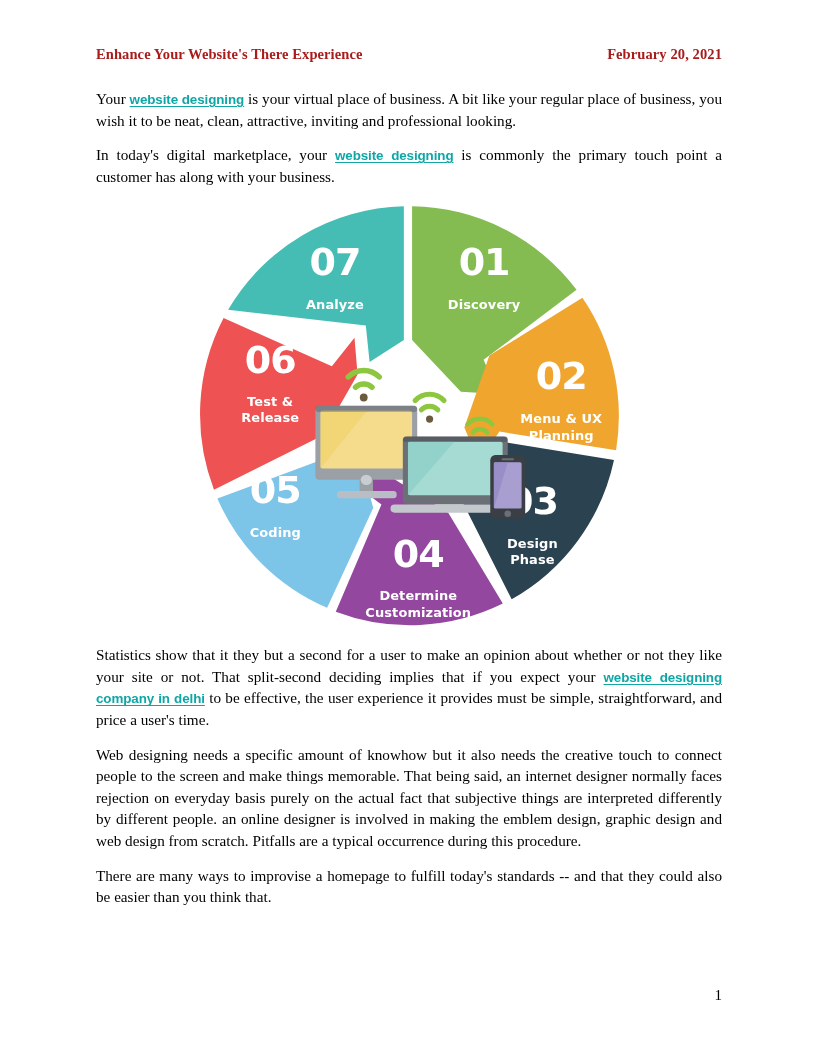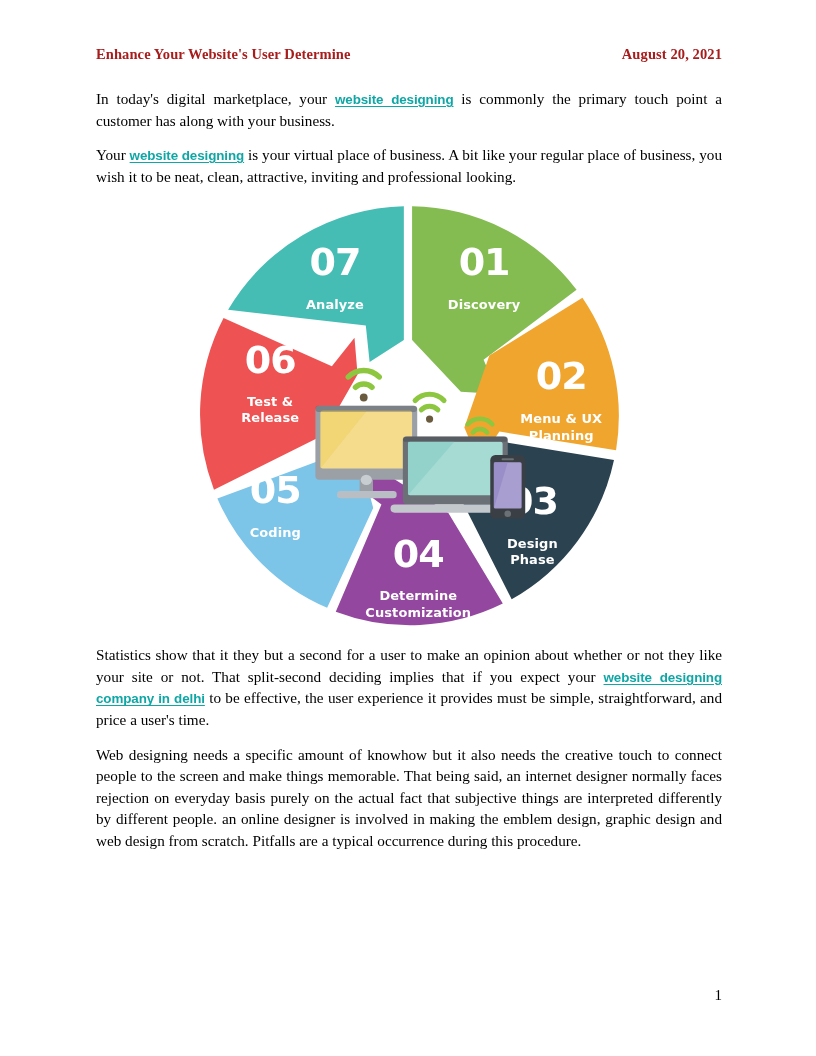--- a/index.html
+++ b/index.html
@@ -95,27 +95,27 @@
     fill: #ffffff;
     letter-spacing: .1px;
   }
 </style>
 </head>
 <body>
 
 <div class="page">
 
   <div class="doc-header">
-    <span class="title">Enhance Your Website's User Determine</span>
-    <span class="date">August 20, 2021</span>
+    <span class="title">Enhance Your Website's There Experience</span>
+    <span class="date">February 20, 2021</span>
   </div>
 
+  <p class="body"><span>Your </span><a class="link" href="#">website designing</a><span> is your virtual place of business. A bit like your regular place of business, you wish it to be neat, clean, attractive, inviting and professional looking.</span></p>
+
   <p class="body"><span>In today's digital marketplace, your </span><a class="link" href="#">website designing</a><span> is commonly the primary touch point a customer has along with your business.</span></p>
-
-  <p class="body"><span>Your </span><a class="link" href="#">website designing</a><span> is your virtual place of business. A bit like your regular place of business, you wish it to be neat, clean, attractive, inviting and professional looking.</span></p>
 
   <div class="figure">
     <svg width="446" height="432" viewBox="0 0 420 420" role="img">
       <g transform="translate(210,210)">
 
         <g>
           <path fill="#84BC51" d="M 3 -204
                A 204 204 0 0 1 162.9 -122.7
                L 72.5 -54.6
                L 87.1 -21.5
@@ -248,16 +248,17 @@
           <rect x="90" y="41" width="12" height="2" rx="1" fill="#6B7076"></rect>
         </g>
       </g>
     </svg>
   </div>
 
   <p class="body"><span>Statistics show that it they but a second for a user to make an opinion about whether or not they like your site or not. That split-second deciding implies that if you expect your </span><a class="link" href="#">website designing company in delhi</a><span> to be effective, the user experience it provides must be simple, straightforward, and price a user's time.</span></p>
 
   <p class="body">Web designing needs a specific amount of knowhow but it also needs the creative touch to connect people to the screen and make things memorable. That being said, an internet designer normally faces rejection on everyday basis purely on the actual fact that subjective things are interpreted differently by different people. an online designer is involved in making the emblem design, graphic design and web design from scratch. Pitfalls are a typical occurrence during this procedure.</p>
 
+  <p class="body last-para">There are many ways to improvise a homepage to fulfill today's standards -- and that they could also be easier than you think that.</p>
 
 </div>
 
 <div class="page-number">1</div>
 
 </body></html>

